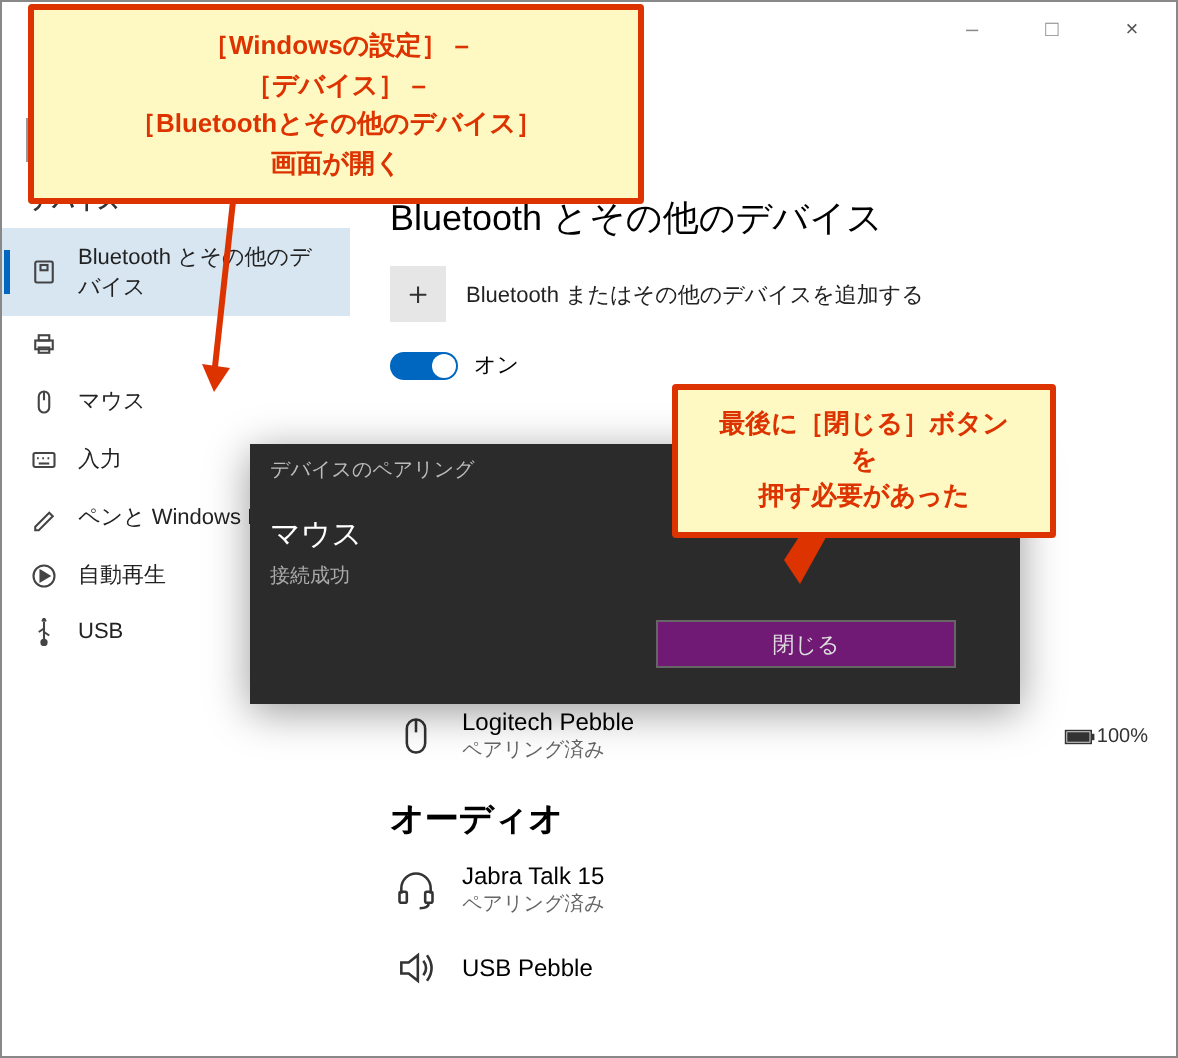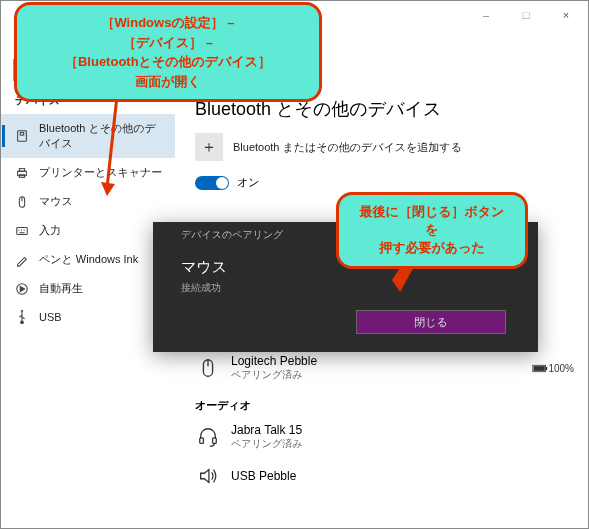--- a/index.html
+++ b/index.html
@@ -48,35 +48,35 @@
   .toggle-row { display: flex; align-items: center; gap: 8px; font-size: 11px; }
   .dev-row { display: flex; align-items: center; gap: 10px; padding: 6px 0; }
   .dev-icon { width: 26px; height: 26px; display: flex; align-items: center;
               justify-content: center; color: #333; }
   .dev-icon svg { width: 22px; height: 22px; }
   .dev-text .name { font-size: 12px; }
   .dev-text .sub { font-size: 10px; color: #666; }
   .battery { margin-left: auto; display: flex; align-items: center; gap: 0;
              font-size: 10px; color: #333; }
   .battery svg { width: 16px; height: 9px; }
-  .section-head { font-size: 11px; font-weight: 600; margin: 10px 0 4px 0; }
+  .section-head { font-size: 17px; font-weight: 600; margin: 10px 0 4px 0; }
   
   .dialog { position: absolute; left: 125px; top: 222px; width: 385px;
-            height: 130px; background: #2b2b2b; color: #ddd; padding: 6px 28px;
-            box-shadow: 0 4px 20px rgba(0,0,0,.4); margin-left: 28px; }
+            height: 130px; background: #2b2b2b; color: #ddd; padding: 6px 10px;
+            box-shadow: 0 4px 20px rgba(0,0,0,.4); }
   .dialog .dlg-title { font-size: 10px; color: #bbb; margin-bottom: 16px; }
   .dialog .dlg-name { font-size: 15px; margin-bottom: 4px; color: #fff; }
   .dialog .dlg-status { font-size: 10px; color: #aaa; }
   .dlg-close { position: absolute; right: 32px; bottom: 18px; width: 150px;
                height: 24px; background: #701a75; color: #ddd; font-size: 11px;
                display: flex; align-items: center; justify-content: center;
                border: 1px solid #666; }
   
-  .callout { position: absolute; background: #5eead4; border: 3px solid #d30;
-             border-radius: 16px; padding: 8px 16px; text-align: center;
+  .callout { position: absolute; background: #fef9c3; border: 3px solid #d30;
+             border-radius: 2px; padding: 8px 16px; text-align: center;
              font-size: 13px; font-weight: 700; color: #d30; z-index: 10; }
   .callout1 { left: 14px; top: 2px; width: 308px; line-height: 1.5; }
   .callout2 { left: 336px; top: 192px; width: 192px; line-height: 1.4; }
   .arrow1 { position: absolute; left: 149px; top: 96px; width: 6px; height: 108px;
             z-index: 9; pointer-events: none; overflow: visible; }
   .arrow1 svg { overflow: visible; }
   .arrow2 { position: absolute; left: 370px; top: 234px; width: 80px; height: 60px;
             z-index: 9; pointer-events: none; overflow: visible; }
   .arrow2 svg { overflow: visible; }
   .greyed { color: #888 !important; }
@@ -132,21 +132,20 @@
       </div>
 
       <div class="nav-item">
         <span class="nicon">
           <svg viewBox="0 0 16 16" fill="none" stroke="#444" stroke-width="1.2">
             <rect x="3" y="6" width="10" height="5"></rect>
               <rect x="5" y="3" width="6" height="3"></rect>
               <rect x="5" y="10" width="6" height="3"></rect>
             </svg>
           </span>
-        <span>プリンターとスキャナー</span>
       </div>
 
       <div class="nav-item">
         <span class="nicon">
           <svg viewBox="0 0 16 16" fill="none" stroke="#444" stroke-width="1.2">
             <rect x="5" y="2" width="6" height="12" rx="3"></rect>
               <line x1="8" y1="2" x2="8" y2="7"></line>
             </svg>
           </span>
         <span>マウス</span>

